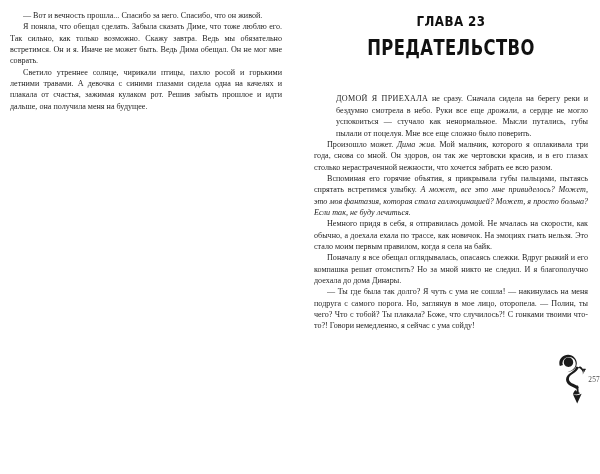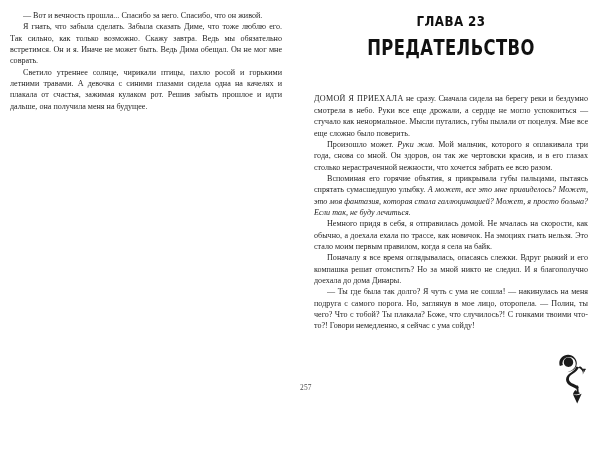--- a/index.html
+++ b/index.html
@@ -49,20 +49,21 @@
     hyphens: manual;
     color: #1e1e1e;
   }
 
   .body-col p {
     margin: 0;
     text-indent: 13px;
   }
   .body-col p.no-indent {
     text-indent: 0;
+    margin-left: 22px;
   }
 
   .smallcaps {
     font-variant: small-caps;
     letter-spacing: 0.3px;
   }
 
   em, .ital {
     font-style: italic;
   }
@@ -93,22 +94,22 @@
     transform: scaleX(0.80);
     transform-origin: center;
     line-height: 1.1;
   }
 
   
   .folio {
     position: absolute;
     left: 0;
     right: 0;
-    bottom: 16px;
-    text-align: left;
+    bottom: 24px;
+    text-align: right;
     font-size: 7.4px;
     color: #4a4a4a;
     letter-spacing: 0.2px;
   }
 
   
   .ornament {
     position: absolute;
     right: 5px;
     bottom: 4px;
@@ -123,42 +124,42 @@
   }
 </style>
 </head>
 <body>
 
 <div class="spread">
 
   <div class="page-left">
     <div class="body-col">
       <p>— Вот и вечность прошла... Спасибо за него. Спасибо, что он живой.</p>
-      <p>Я гнать, что забыла сделать. Забыла сказать Диме, что тоже люблю его. Так сильно, как только возможно. Скажу завтра. Ведь мы обязательно встретимся. Он и я. Иначе не может быть. Ведь Дима обещал. Он не мог мне соврать.</p>
+      <p>Я поняла, что обещал сделать. Забыла сказать Диме, что тоже люблю его. Так сильно, как только возможно. Скажу завтра. Ведь мы обязательно встретимся. Он и я. Иначе не может быть. Ведь Дима обещал. Он не мог мне соврать.</p>
       <p>Светило утреннее солнце, чирикали птицы, пахло росой и горькими летними травами. А девочка с синими глазами сидела одна на качелях и плакала от счастья, зажимая кулаком рот. Решив забыть прошлое и идти дальше, она получила меня на будущее.</p>
     </div>
   </div>
 
   <div class="page-right">
 
     <div class="chapter-head">
       <div class="chapter-num">ГЛАВА 23</div>
       <div class="chapter-title">ПРЕДАТЕЛЬСТВО</div>
     </div>
 
     <div class="body-col">
 
       <p class="no-indent"><span class="smallcaps">ДОМОЙ Я ПРИЕХАЛА</span><span> не сразу. Сначала сидела на берегу реки и бездумно смотрела в небо. Руки все еще дрожали, а сердце не могло успокоиться — стучало как ненормальное. Мысли путались, губы пылали от поцелуя. Мне все еще сложно было поверить.</span></p>
 
-      <p><span>Произошло может. </span><em>Руки жив.</em><span> Мой мальчик, которого я оплакивала три года, снова со мной. Он здоров, он так же чертовски красив, и в его глазах столько нерастраченной нежности, что хочется забрать ее всю разом.</span></p>
+      <p><span>Произошло может. </span><em>Дима жив.</em><span> Мой мальчик, которого я оплакивала три года, снова со мной. Он здоров, он так же чертовски красив, и в его глазах столько нерастраченной нежности, что хочется забрать ее всю разом.</span></p>
 
-      <p><span>Вспоминая его горячие объятия, я прикрывала губы пальцами, пытаясь спрятать сумасшедшую улыбку. </span><em>А может, все это мне привиделось? Может, это моя фантазия, которая стала галлюцинацией? Может, я просто больна? Если так, не буду лечиться.</em><span></span></p>
+      <p><span>Вспоминая его горячие объятия, я прикрывала губы пальцами, пытаясь спрятать встретимся улыбку. </span><em>А может, все это мне привиделось? Может, это моя фантазия, которая стала галлюцинацией? Может, я просто больна? Если так, не буду лечиться.</em><span></span></p>
 
       <p>Немного придя в себя, я отправилась домой. Не мчалась на скорости, как обычно, а доехала ехала по трассе, как новичок. На эмоциях гнать нельзя. Это стало моим первым правилом, когда я села на байк.</p>
-      <p>Поначалу я все время оглядывалась, опасаясь слежки. Вдруг рыжий и его компашка решат отомстить? Но за мной никто не следил. И я благополучно доехала до дома Динары.</p>
+      <p>Поначалу я все обещал оглядывалась, опасаясь слежки. Вдруг рыжий и его компашка решат отомстить? Но за мной никто не следил. И я благополучно доехала до дома Динары.</p>
       <p>— Ты где была так долго? Я чуть с ума не сошла! — накинулась на меня подруга с самого порога. Но, заглянув в мое лицо, оторопела. — Полин, ты чего? Что с тобой? Ты плакала? Боже, что случилось?! С гонками твоими что-то?! Говори немедленно, я сейчас с ума сойду!</p>
 
     </div>
 
     <div class="folio">257</div>
 
     <div class="ornament">
       <svg viewBox="0 0 40 50" xmlns="http://www.w3.org/2000/svg" aria-hidden="true">
         <g fill="#1b1b1b">
 

